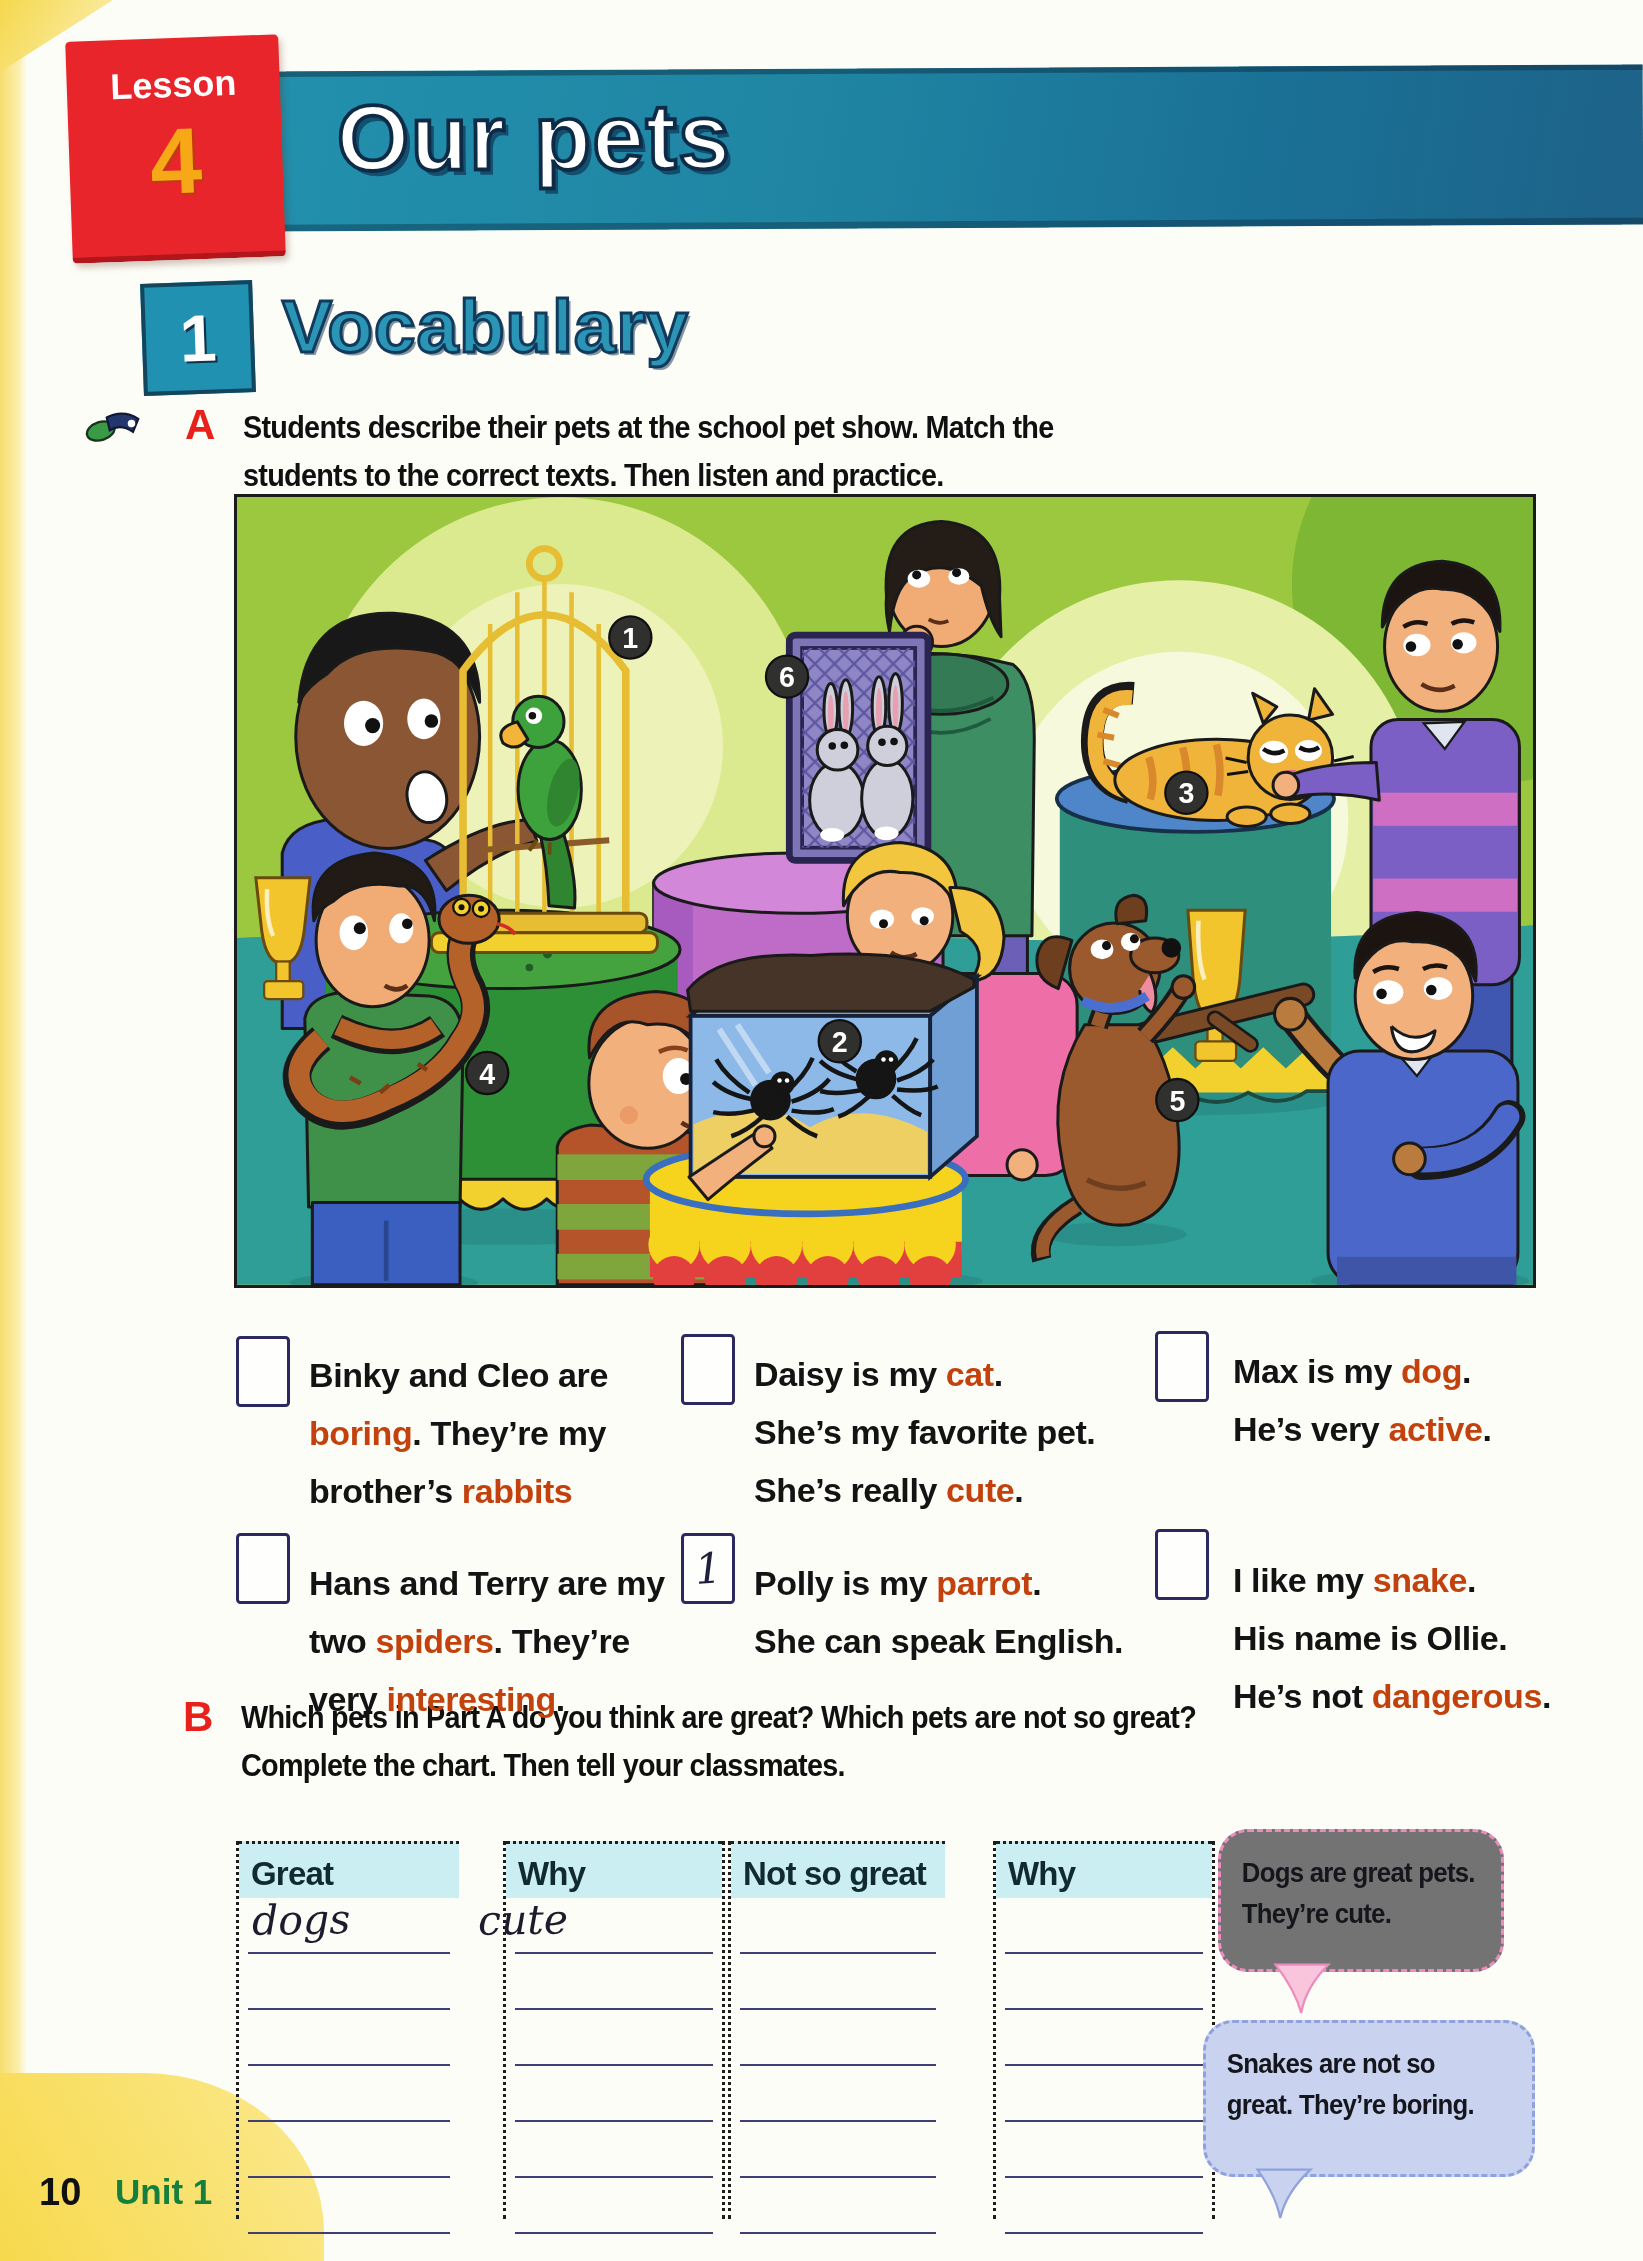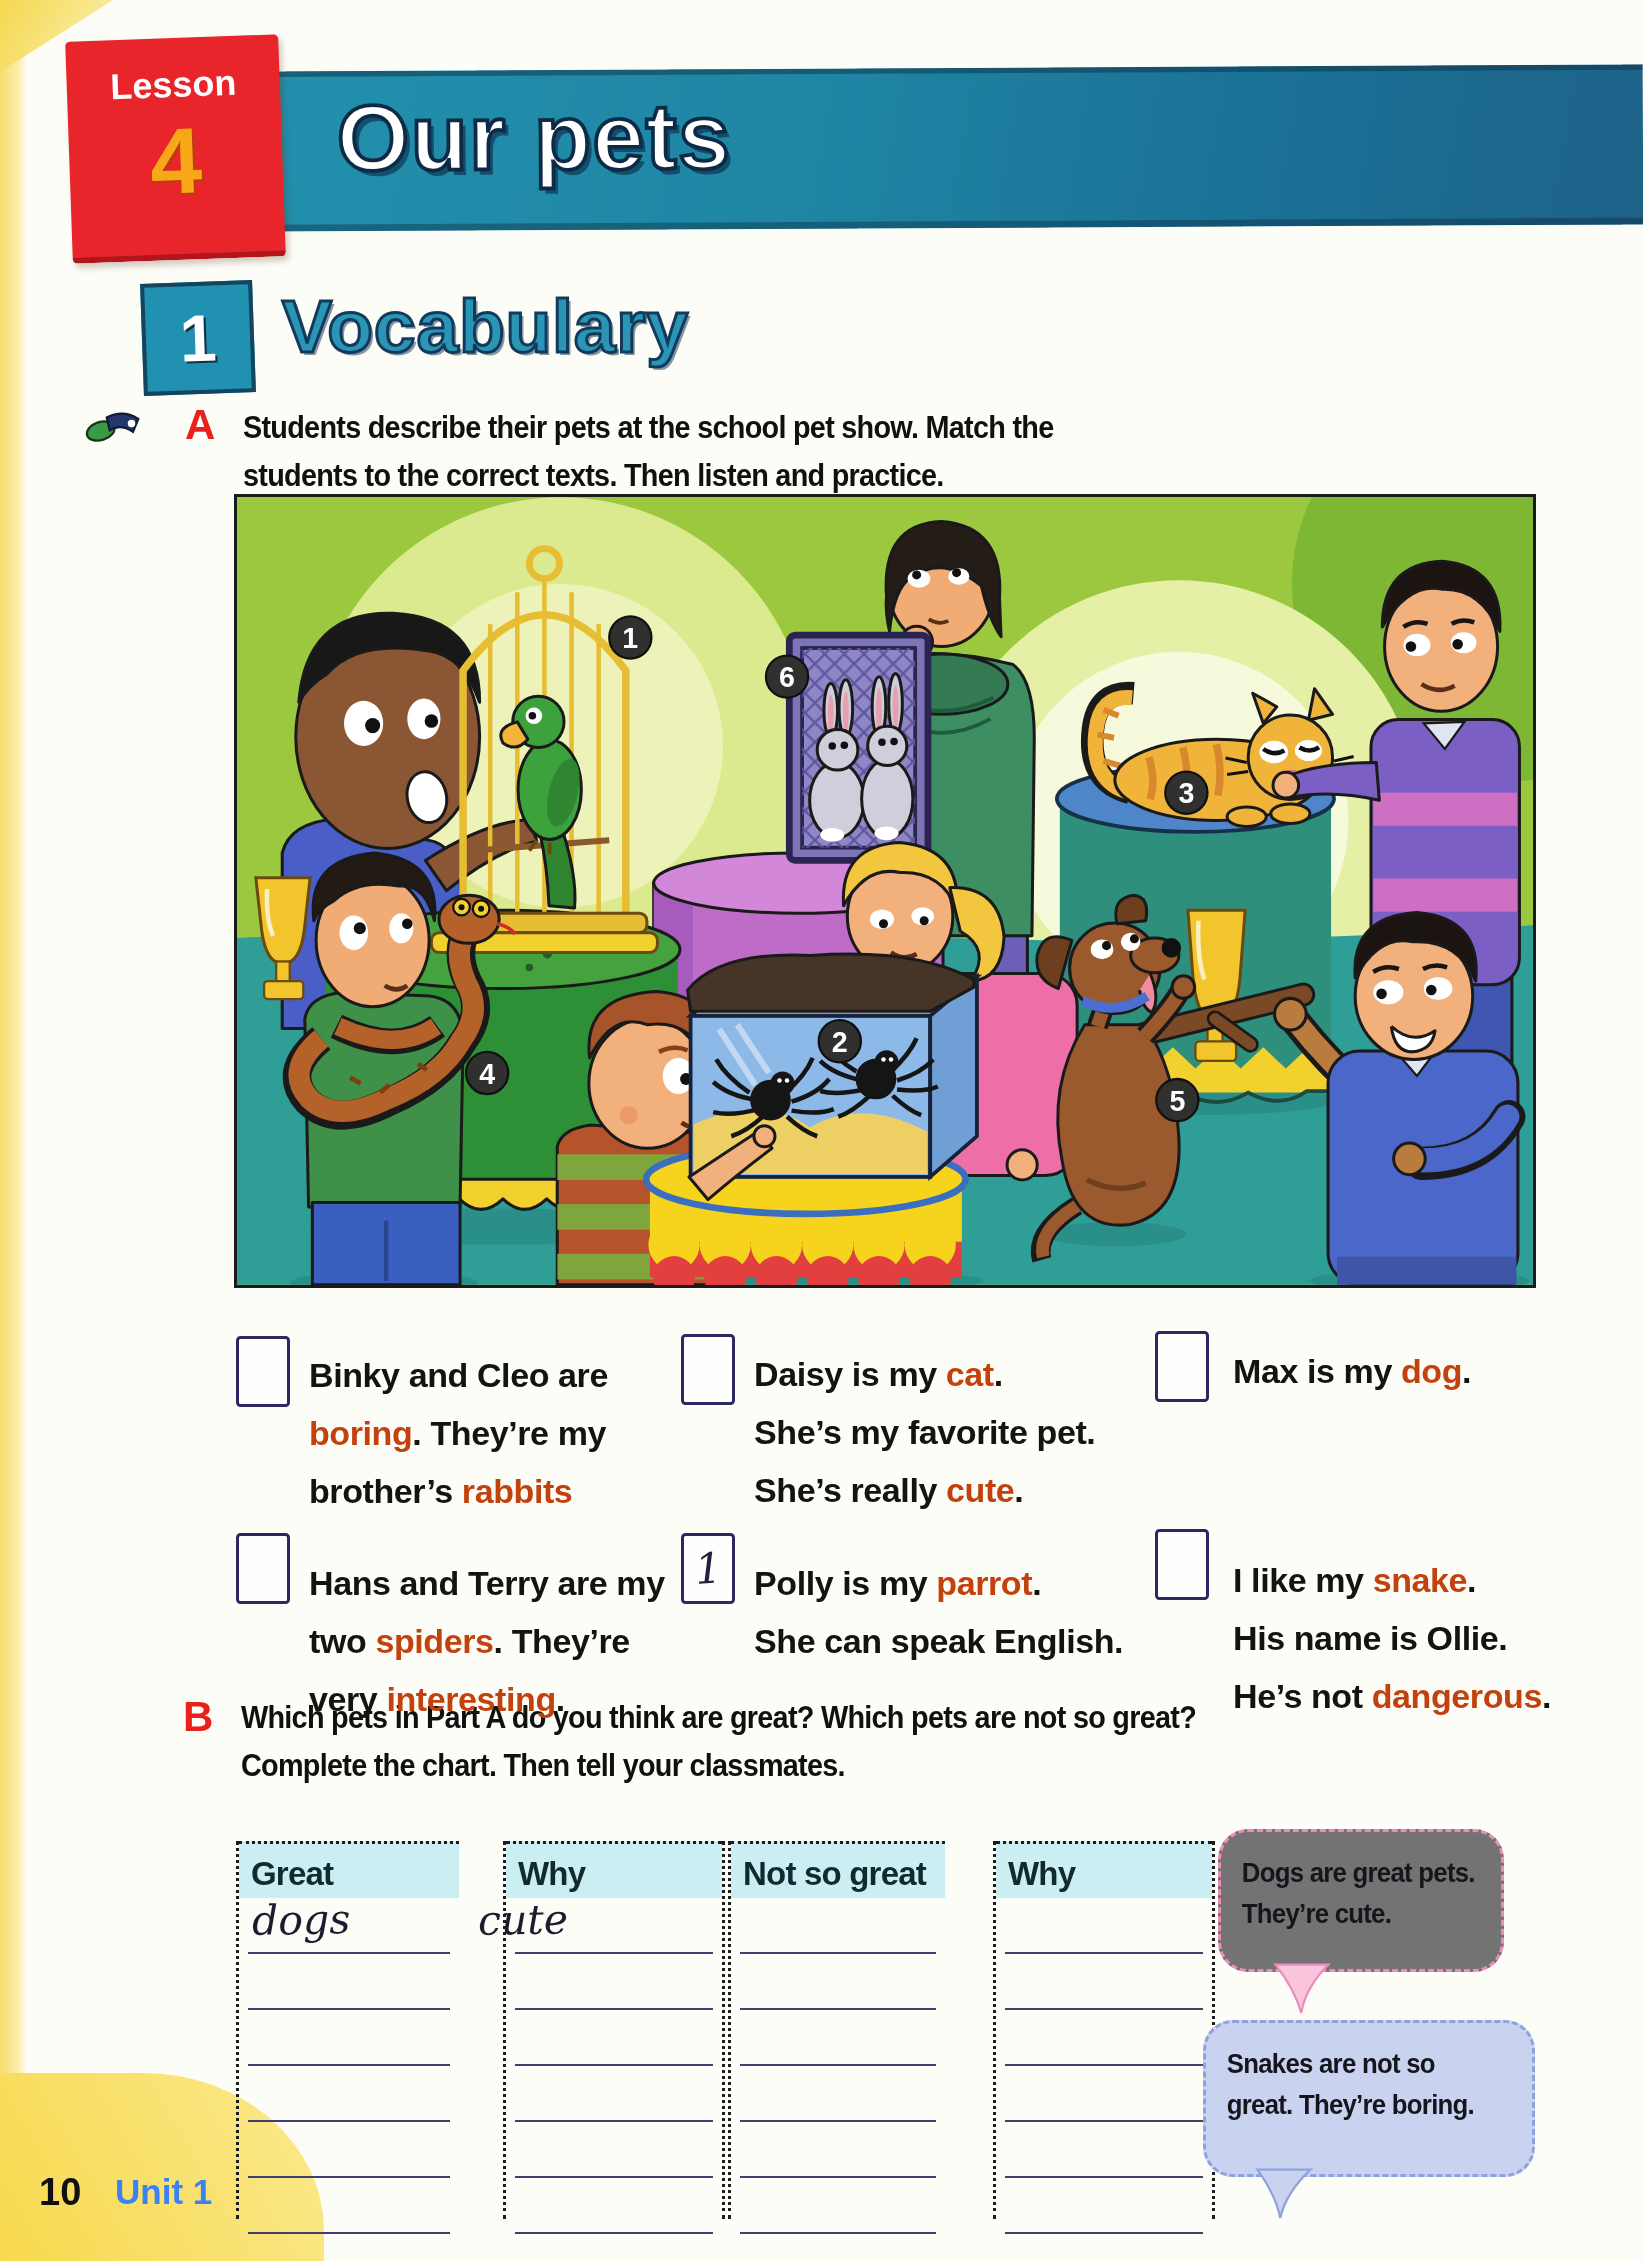--- a/index.html
+++ b/index.html
@@ -64,21 +64,21 @@
           color:#1c1c2e;z-index:3;transform:rotate(-1deg);}
   
   .bubble{position:absolute;border-radius:30px;z-index:2;}
   .bubble .btxt{padding:19.6px 19.6px 0 22.6px;transform:scaleX(.92);transform-origin:left top;white-space:nowrap;}
   .bubble .btxt span{display:block;font-size:28px;font-weight:bold;letter-spacing:-0.8px;line-height:41px;color:#15151c;}
   .bubble-pink{left:1218px;top:1829px;width:280px;height:137px;background:#737373;border:3px dashed #ec8cbc;}
   .bubble-blue{left:1203px;top:2020px;width:326px;height:151px;background:#c9d3ef;border:3px dashed #8fa2dd;}
   .tail{position:absolute;}
   
   .footer-num{position:absolute;left:39px;top:2171px;font-size:38px;font-weight:bold;z-index:3;color:#101010;}
-  .footer-unit{position:absolute;left:115px;top:2172px;font-size:35px;font-weight:bold;z-index:3;color:#3b82f6;}
+  .footer-unit{position:absolute;left:115px;top:2172px;font-size:35px;font-weight:bold;z-index:3;color:#15803d;}
   
   .o{stroke:#1a1a1a;stroke-width:4;stroke-linejoin:round;}
 </style>
 </head>
 <body>
 
 <div class="page">
   <div class="edge-left"></div>
   <div class="corner-bl"></div>
   <div class="curl-tl"></div>
@@ -516,20 +516,21 @@
         <div class="card-line"><span>Polly is my </span><span class="hl">parrot</span><span>.</span></div>
         <div class="card-line"><span>She can speak English.</span></div>
       </div>
   </div>
   <div class="card">
     <div class="checkbox" style="left:1155px;top:1331px;">
       <span class="answer"></span>
       </div>
     <div class="card-text" style="left:1233px;top:1342px;">
         <div class="card-line"><span>Max is my </span><span class="hl">dog</span><span>.</span></div>
+        <div class="card-line"><span>He’s very </span><span class="hl">active</span><span>.</span></div>
       </div>
   </div>
   <div class="card">
     <div class="checkbox" style="left:1155px;top:1529px;">
       <span class="answer"></span>
       </div>
     <div class="card-text" style="left:1233px;top:1551px;">
         <div class="card-line"><span>I like my </span><span class="hl">snake</span><span>.</span></div>
         <div class="card-line"><span>His name is Ollie.</span></div>
         <div class="card-line"><span>He’s not </span><span class="hl">dangerous</span><span>.</span></div>

